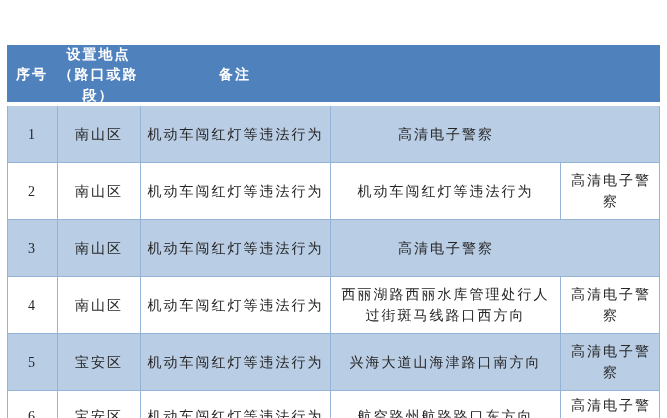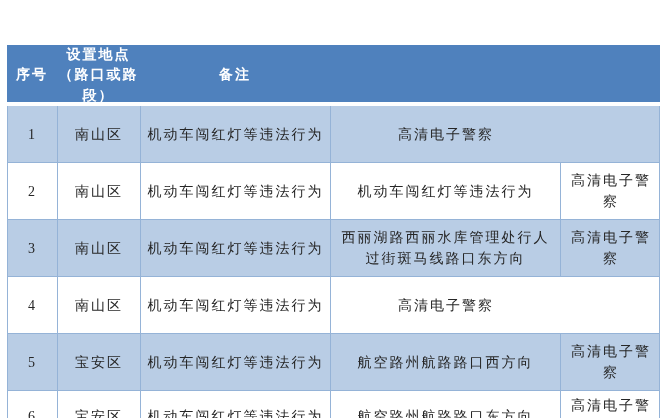--- a/index.html
+++ b/index.html
@@ -107,34 +107,34 @@
         <div class="td">2</div>
         <div class="td">南山区</div>
         <div class="td">机动车闯红灯等违法行为</div>
         <div class="td">机动车闯红灯等违法行为</div>
         <div class="td">高清电子警察</div>
       </div>
       <div class="tr grid-row banded">
         <div class="td">3</div>
         <div class="td">南山区</div>
         <div class="td">机动车闯红灯等违法行为</div>
-        <div class="td">西丽湖路西丽水库管理处行人过街斑马线路口东方向</div>
         <div class="td">高清电子警察</div>
       </div>
       <div class="tr grid-row">
         <div class="td">4</div>
         <div class="td">南山区</div>
         <div class="td">机动车闯红灯等违法行为</div>
+        <div class="td">西丽湖路西丽水库管理处行人过街斑马线路口西方向</div>
         <div class="td">高清电子警察</div>
       </div>
       <div class="tr grid-row banded">
         <div class="td">5</div>
         <div class="td">宝安区</div>
         <div class="td">机动车闯红灯等违法行为</div>
-        <div class="td">航空路州航路路口西方向</div>
+        <div class="td">兴海大道山海津路口南方向</div>
         <div class="td">高清电子警察</div>
       </div>
       <div class="tr grid-row">
         <div class="td">6</div>
         <div class="td">宝安区</div>
         <div class="td">机动车闯红灯等违法行为</div>
         <div class="td">航空路州航路路口东方向</div>
         <div class="td">高清电子警察</div>
       </div>
     </div>

